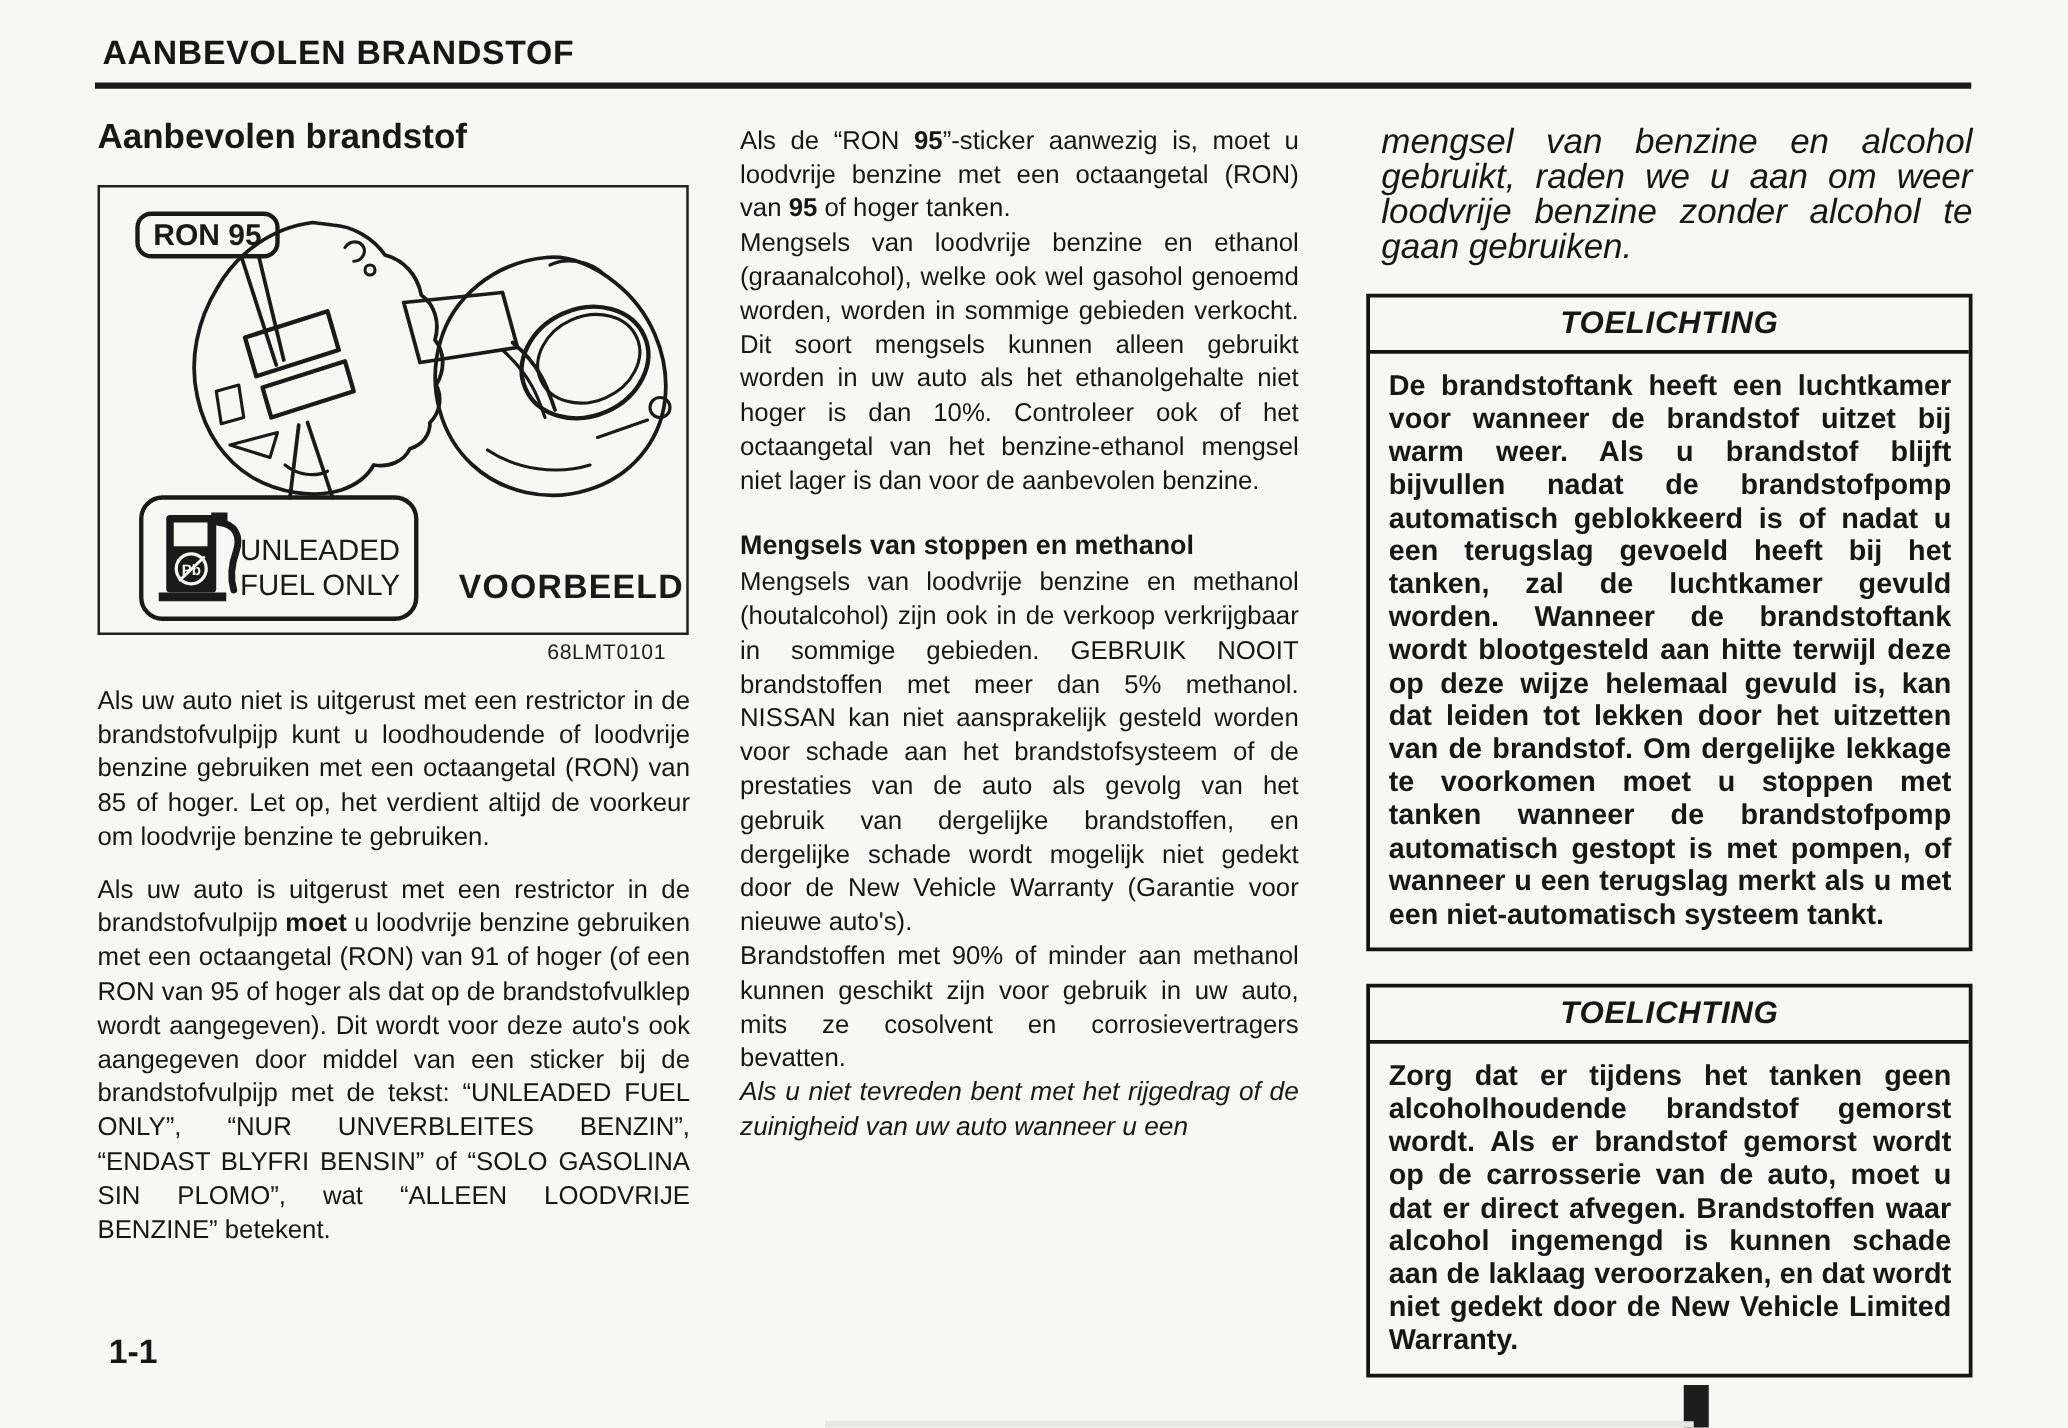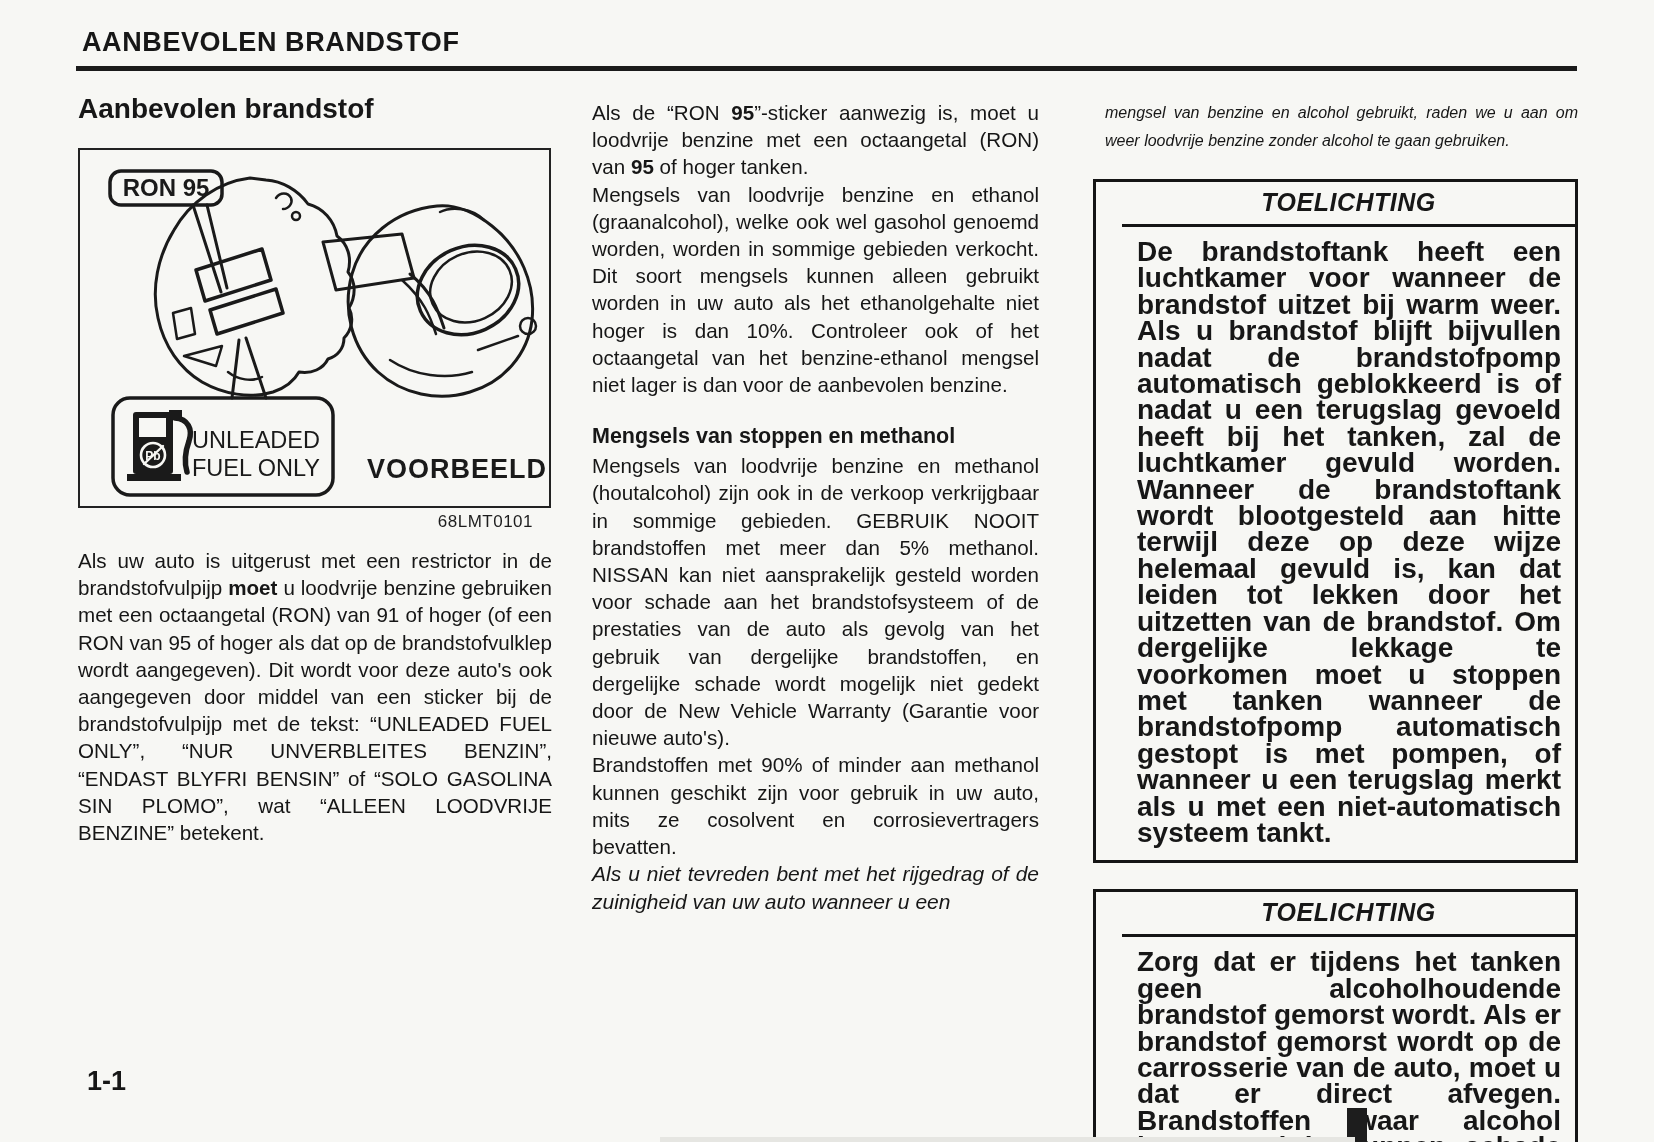--- a/index.html
+++ b/index.html
@@ -33,31 +33,31 @@
   }
   .col-left .body-text{margin-top:15px;}
   .b{font-weight:bold;}
   .sub-heading{
     font-size:21.5px;font-weight:bold;margin:25px 0 2px 0;line-height:27px;
   }
   .first-par{margin-top:7px;}
   .note-label{font-style:italic;font-size:21px;margin:26px 0 0 0;line-height:28px;}
   .note-text{font-style:italic;font-size:21px;line-height:28px;text-align:justify;margin:0;}
   .intro-italic{
-    font-style:italic;font-size:16px;line-height:28px;text-align:justify;
+    font-style:italic;font-size:28px;line-height:28px;text-align:justify;
     margin:7px 0 0 12px;
   }
-  .note-box{border:3px solid #151515;margin:24px 0 0 0;padding-left:26px;}
+  .note-box{border:3px solid #151515;margin:24px 0 0 0;}
   .note-box + .note-box{margin-top:26px;}
   .note-box-header{
     text-align:center;font-weight:bold;font-style:italic;font-size:25px;
     padding:6px 0 7px 0;border-bottom:3px solid #151515;letter-spacing:.5px;
   }
   .note-box-body{
-    padding:12px 14px 14px 15px;font-weight:bold;font-size:28px;
+    padding:12px 14px 14px 15px;font-weight:bold;font-size:23px;
     line-height:26.4px;text-align:justify;
   }
   .page-number{position:absolute;left:87px;top:1066px;font-size:27px;font-weight:bold;}
   .print-mark{position:absolute;left:1347px;top:1108px;width:20px;height:34px;background:#1d1d1d;}
   .scan-edge{position:absolute;left:660px;top:1137px;width:695px;height:5px;background:#e6e6e2;}
 </style>
 </head>
 <body>
 
 <div class="page-header-title">AANBEVOLEN BRANDSTOF</div>
@@ -131,20 +131,21 @@
         <text x="112" y="298" fill="#1a1a1a" stroke="none" font-size="23.5" font-weight="500" font-family="Liberation Sans, sans-serif">UNLEADED</text>
         <text x="112" y="326" fill="#1a1a1a" stroke="none" font-size="23.5" font-weight="500" font-family="Liberation Sans, sans-serif">FUEL ONLY</text>
       </g>
 
       <text x="287" y="328" fill="#1a1a1a" stroke="none" font-size="27" font-weight="bold" letter-spacing="1" font-family="Liberation Sans, sans-serif">VOORBEELD</text>
     </svg>
   </div>
 
   <div class="figure-code">68LMT0101</div>
 
+  <p class="body-text">Als uw auto niet is uitgerust met een restrictor in de brandstofvulpijp kunt u loodhoudende of loodvrije benzine gebruiken met een octaangetal (RON) van 85 of hoger. Let op, het verdient altijd de voorkeur om loodvrije benzine te gebruiken.</p>
   <p class="body-text"><span>Als uw auto is uitgerust met een restrictor in de brandstofvulpijp </span><span class="b">moet</span><span> u loodvrije benzine gebruiken met een octaangetal (RON) van 91 of hoger (of een RON van 95 of hoger als dat op de brandstofvulklep wordt aangegeven). Dit wordt voor deze auto's ook aangegeven door middel van een sticker bij de brandstofvulpijp met de tekst: “UNLEADED FUEL ONLY”, “NUR UNVERBLEITES BENZIN”, “ENDAST BLYFRI BENSIN” of “SOLO GASOLINA SIN PLOMO”, wat “ALLEEN LOODVRIJE BENZINE” betekent.</span></p>
 </div>
 
 <div class="col col-mid">
   <p class="body-text first-par"><span>Als de “RON </span><span class="b">95</span><span>”-sticker aanwezig is, moet u loodvrije benzine met een octaangetal (RON) van </span><span class="b">95</span><span> of hoger tanken.</span></p>
 
   <p class="body-text">Mengsels van loodvrije benzine en ethanol (graanalcohol), welke ook wel gasohol genoemd worden, worden in sommige gebieden verkocht. Dit soort mengsels kunnen alleen gebruikt worden in uw auto als het ethanolgehalte niet hoger is dan 10%. Controleer ook of het octaangetal van het benzine-ethanol mengsel niet lager is dan voor de aanbevolen benzine.</p>
 
   <h3 class="sub-heading">Mengsels van stoppen en methanol</h3>
   <p class="body-text">Mengsels van loodvrije benzine en methanol (houtalcohol) zijn ook in de verkoop verkrijgbaar in sommige gebieden. GEBRUIK NOOIT brandstoffen met meer dan 5% methanol. NISSAN kan niet aansprakelijk gesteld worden voor schade aan het brandstofsysteem of de prestaties van de auto als gevolg van het gebruik van dergelijke brandstoffen, en dergelijke schade wordt mogelijk niet gedekt door de New Vehicle Warranty (Garantie voor nieuwe auto's).</p>

